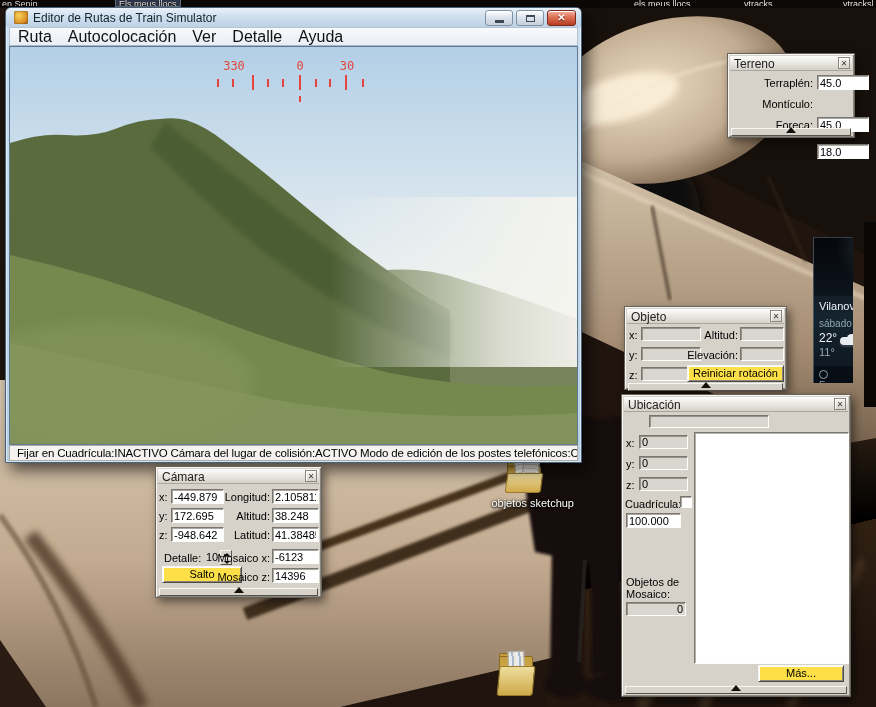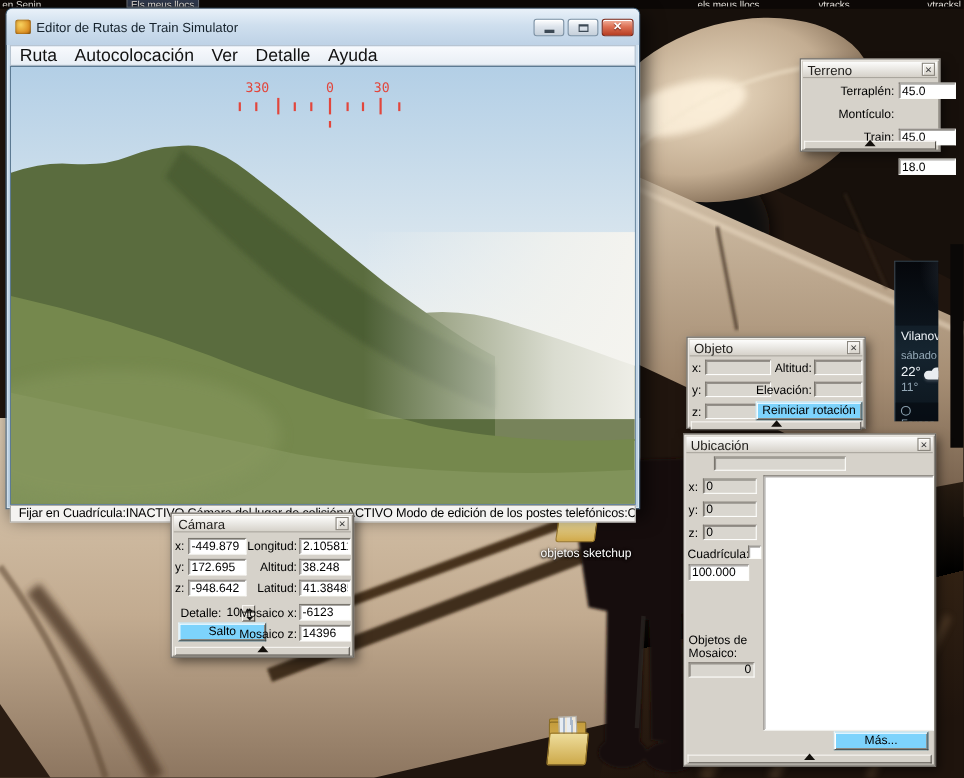--- a/index.html
+++ b/index.html
@@ -56,21 +56,21 @@
   .g-cloud i:nth-child(3){ left:18px; top:4px; width:15px; height:7px; background:#b9c3ca;}
   .g-credit { position:absolute; left:0; right:0; bottom:0; height:17px; padding:3px 0 0 5px;
               background:rgba(4,8,12,.55); font-size:10px; color:#8aa0ae; }
   .g-credit .o { display:inline-block; width:9px; height:9px; border:1.5px solid #8aa0ae; border-radius:50%;
                  vertical-align:-1px; margin-right:3px; }
 
   
   #editor { position:absolute; left:5px; top:7px; width:577px; height:456px; z-index:2;
             background:linear-gradient(#cfe0ef,#b9cfe2); border:1px solid #44627c; border-radius:6px 6px 0 0;
             box-shadow:inset 0 0 0 1px rgba(255,255,255,.45), 5px 7px 16px rgba(0,0,0,.65); }
-  .titlebar { height:33px; display:flex; align-items:center; padding:0 5px 0 8px;
+  .titlebar { height:19px; display:flex; align-items:center; padding:0 5px 0 8px;
               font-size:12px; color:#16222c;
               background:linear-gradient(#e9f1f9,#cfdfee 45%,#bed2e6); border-radius:5px 5px 0 0; }
   .app-icon { width:14px; height:13px; margin-right:5px; border-radius:2px;
               background:radial-gradient(circle at 35% 35%, #f8d express, #d98a1f);
               background:radial-gradient(circle at 35% 35%, #f7d25e, #d98a1f 70%, #8a5510);
               box-shadow:inset 0 0 2px #5a3a08; }
   .title-text { flex:1; white-space:nowrap; overflow:hidden; }
   .caption-buttons { display:flex; gap:3px; }
   .cap { width:28px; height:16px; border-radius:3px; border:1px solid #7e92a4; position:relative;
          background:linear-gradient(#ffffff,#dde4ec 45%,#c6d0da); box-shadow:inset 0 1px 0 #fff; }
@@ -109,21 +109,21 @@
             font-size:12px; color:#23211e; padding:1px 0 0 4px; }
   .pclose { position:absolute; right:2px; top:1px; width:12px; height:12px; text-align:center;
             font-size:8px; line-height:11px; color:#3a3a3a;
             background:linear-gradient(#f8f6f2,#d8d4cc); border:1px solid #8a867e; box-shadow:inset 1px 1px 0 #fff; }
   .plabel { position:absolute; white-space:nowrap; }
   .r { text-align:right; }
   .tfield { position:absolute; background:#fff; border:1px solid;
             border-color:#7a766e #fdfdfb #fdfdfb #7a766e; box-shadow:inset 1px 1px 0 rgba(64,60,54,.45);
             font-family:"Liberation Sans", sans-serif; font-size:11px; color:#000; padding:0 2px; outline:none; }
   .flat { background:#d9d6cf; }
-  .btn3d { position:absolute; background:#7dd3fc; border:1px solid; border-color:#f8f6f2 #4e4a44 #4e4a44 #f8f6f2;
+  .btn3d { position:absolute; background:#fde047; border:1px solid; border-color:#f8f6f2 #4e4a44 #4e4a44 #f8f6f2;
            box-shadow:inset 1px 1px 0 #fff, inset -1px -1px 0 #8a867e; text-align:center;
            font-size:11px; padding-top:1px; cursor:default; }
   .collapse { position:absolute; left:3px; right:3px; height:8px; background:#d6d2ca;
               border:1px solid; border-color:#f8f6f2 #55514b #55514b #f8f6f2; }
   .collapse .tri { position:absolute; left:50%; top:-2px; margin-left:-5px; width:0; height:0;
                    border-left:5px solid transparent; border-right:5px solid transparent;
                    border-bottom:6px solid #14110d; }
   .chk { position:absolute; width:12px; height:12px; background:#fff; border:1px solid;
          border-color:#7a766e #fdfdfb #fdfdfb #7a766e; box-shadow:inset 1px 1px 0 rgba(64,60,54,.45); }
   .spin { position:absolute; width:12px; height:15px; }
@@ -340,21 +340,21 @@
     </div>
   </div>
 
   <div class="palette" style="left:727px; top:53px; width:128px; height:85px">
     <div class="ptitle"><span>Terreno</span>
       <span class="pclose">✕</span></div>
     <span class="plabel r" style="left:2px;top:23px;width:83px">Terraplén:</span>
     <input class="tfield" style="left: 89px; top: 21px; width: 52px; height: 15px;" readonly="" value="45.0">
     <span class="plabel r" style="left:2px;top:44px;width:83px">Montículo:</span>
     <input class="tfield" style="left: 89px; top: 42px; width: 52px; height: 15px; margin-top: 48px;" readonly="" value="18.0">
-    <span class="plabel r" style="left:2px;top:65px;width:83px">Train:</span>
+    <span class="plabel r" style="left:2px;top:65px;width:83px">Foreca:</span>
     <input class="tfield" style="left: 89px; top: 63px; width: 52px; height: 15px;" readonly="" value="45.0">
     <div class="collapse" style="top:74px">
         <span class="tri"></span>
       </div>
   </div>
 
   <div class="palette" style="left:624px; top:306px; width:163px; height:84px">
     <div class="ptitle"><span>Objeto</span>
       <span class="pclose">✕</span></div>
     <span class="plabel" style="left:4px;top:22px">x:</span>

